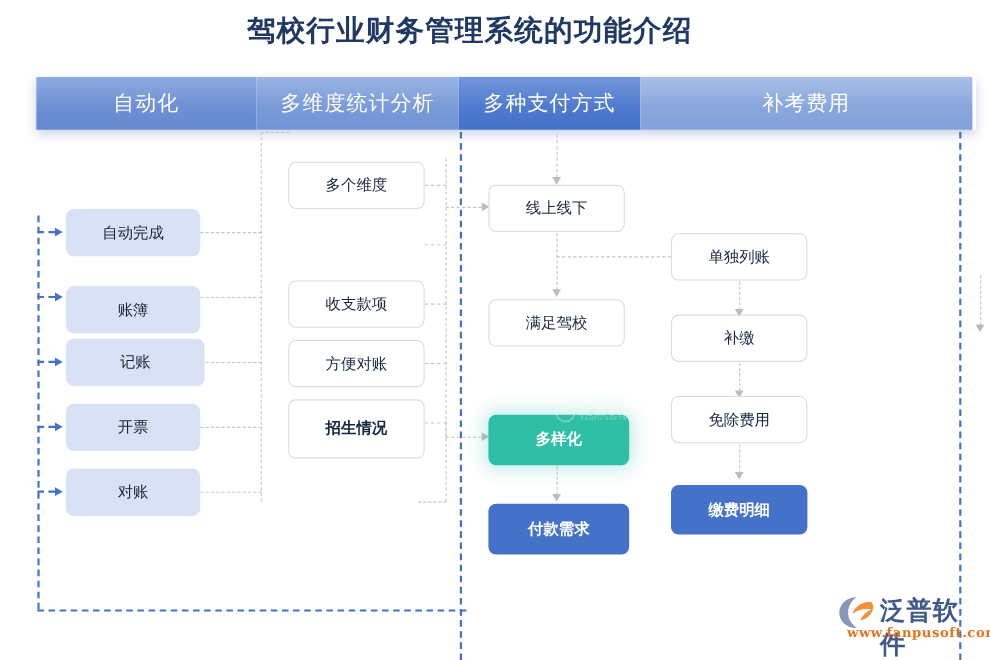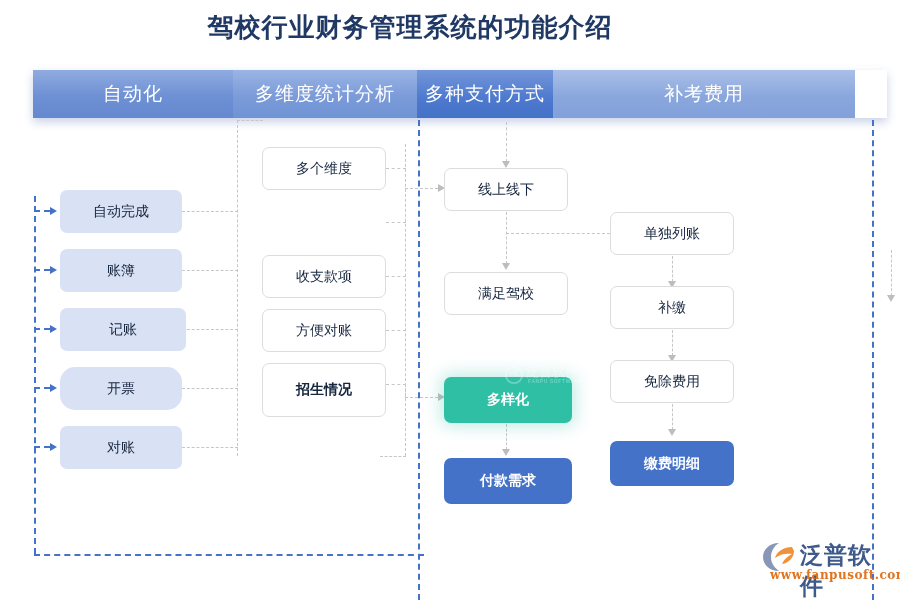--- a/index.html
+++ b/index.html
@@ -5,34 +5,34 @@
   html,body{margin:0;padding:0;}
   body{
     width:900px;height:600px;overflow:hidden;background:#ffffff;
     font-family:"Liberation Sans","DejaVu Sans",sans-serif;
     position:relative;
   }
   #stage{position:absolute;left:0;top:0;width:900px;height:600px;}
 
   
   .title{
-    position:absolute;left:0;top:10px;width:820px;text-align:center;
+    position:absolute;left:17px;top:10px;width:820px;text-align:center;
     font-size:26px;font-weight:bold;color:#1f3864;letter-spacing:1px;
     font-family:"DejaVu Serif","Liberation Serif",serif;
     white-space:nowrap;
   }
 
   
   .tabbar{position:absolute;left:33px;top:70px;width:854px;height:48px;
           display:flex;box-shadow:0 4px 9px rgba(60,90,170,.28);}
   .tab{display:flex;align-items:center;justify-content:center;
        color:#ffffff;font-size:19px;letter-spacing:1px;height:48px;}
   .tab.t0{width:200px;background:linear-gradient(180deg,#8fabe0 0%,#6e90d4 55%,#6588cf 100%);}
   .tab.t1{width:184px;background:linear-gradient(180deg,#9ab4e4 0%,#7b9bd9 55%,#7093d5 100%);}
-  .tab.t2{width:136px;background:linear-gradient(180deg,#7496da 0%,#4d79ce 60%,#4472c8 100%);}
+  .tab.t2{width:165px;background:linear-gradient(180deg,#7496da 0%,#4d79ce 60%,#4472c8 100%);}
   .tab.t3{width:302px;background:linear-gradient(180deg,#a9bfe8 0%,#8aa7dd 55%,#82a0da 100%);}
 
   
   .node{position:absolute;display:flex;align-items:center;justify-content:center;
         font-size:14px;border-radius:7px;box-sizing:border-box;white-space:nowrap;}
   .node.lav{background:#d9e1f4;color:#16263f;border:none;}
   .node.white{background:#ffffff;color:#16263f;border:1px solid #dcdcdc;}
   .node.teal{background:#2fbfa5;color:#ffffff;font-weight:bold;
              box-shadow:0 0 16px 4px rgba(47,191,165,.28);}
   .node.blue{background:#4472c8;color:#ffffff;font-weight:bold;}
@@ -133,23 +133,23 @@
   <div class="dl bh" style="left:34px;top:269px;width:16px;"></div>
   <div class="arrow ar-r" style="left:50px;top:266px;"></div>
   <div class="dl bh" style="left:34px;top:328px;width:16px;"></div>
   <div class="arrow ar-r" style="left:50px;top:325px;"></div>
   <div class="dl bh" style="left:34px;top:387px;width:16px;"></div>
   <div class="arrow ar-r" style="left:50px;top:384px;"></div>
   <div class="dl bh" style="left:34px;top:446px;width:16px;"></div>
   <div class="arrow ar-r" style="left:50px;top:443px;"></div>
 
   <div class="node lav" style="left:60px;top:190px;width:122px;height:43px;">自动完成</div>
-  <div class="node lav" style="left:60px;top:249px;width:122px;height:43px;">账簿</div>
+  <div class="node lav" style="left:60px;top:260px;width:122px;height:43px;">账簿</div>
   <div class="node lav" style="left:60px;top:308px;width:126px;height:43px;">记账</div>
-  <div class="node lav" style="left:60px;top:367px;width:122px;height:43px;border-radius:15px;">开票</div>
+  <div class="node lav" style="left:60px;top:367px;width:122px;height:43px;">开票</div>
   <div class="node lav" style="left:60px;top:426px;width:122px;height:43px;">对账</div>
 
   <div class="node white" style="left:262px;top:147px;width:124px;height:43px;">多个维度</div>
   <div class="node white" style="left:262px;top:255px;width:124px;height:43px;">收支款项</div>
   <div class="node white" style="left:262px;top:309px;width:124px;height:43px;">方便对账</div>
   <div class="node white" style="left:262px;top:363px;width:124px;height:54px;font-weight:bold;">招生情况</div>
 
   <div class="node white" style="left:444px;top:168px;width:124px;height:43px;">线上线下</div>
   <div class="node white" style="left:444px;top:272px;width:124px;height:43px;">满足驾校</div>
 

